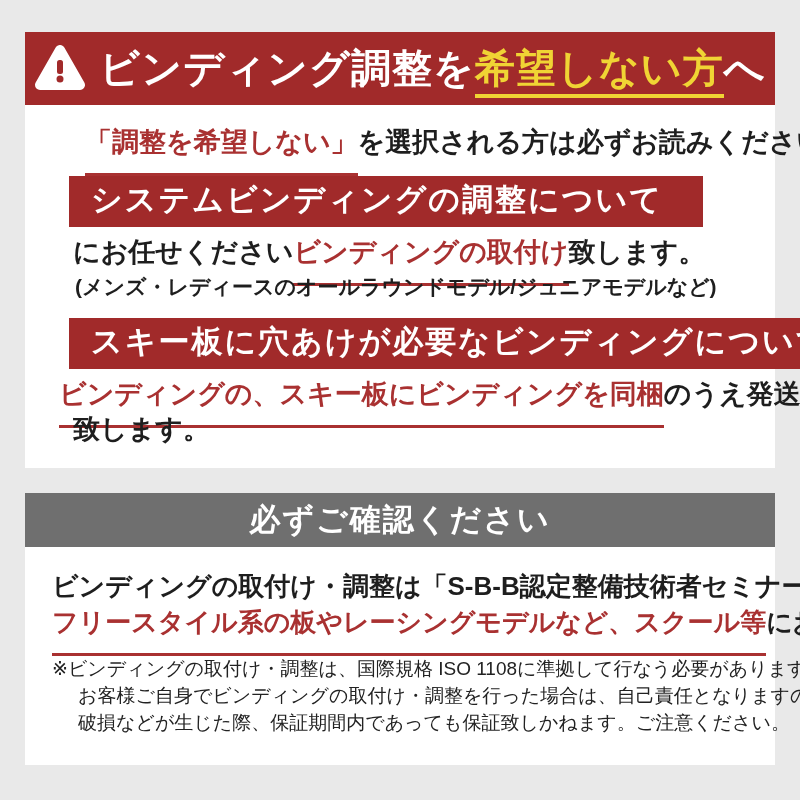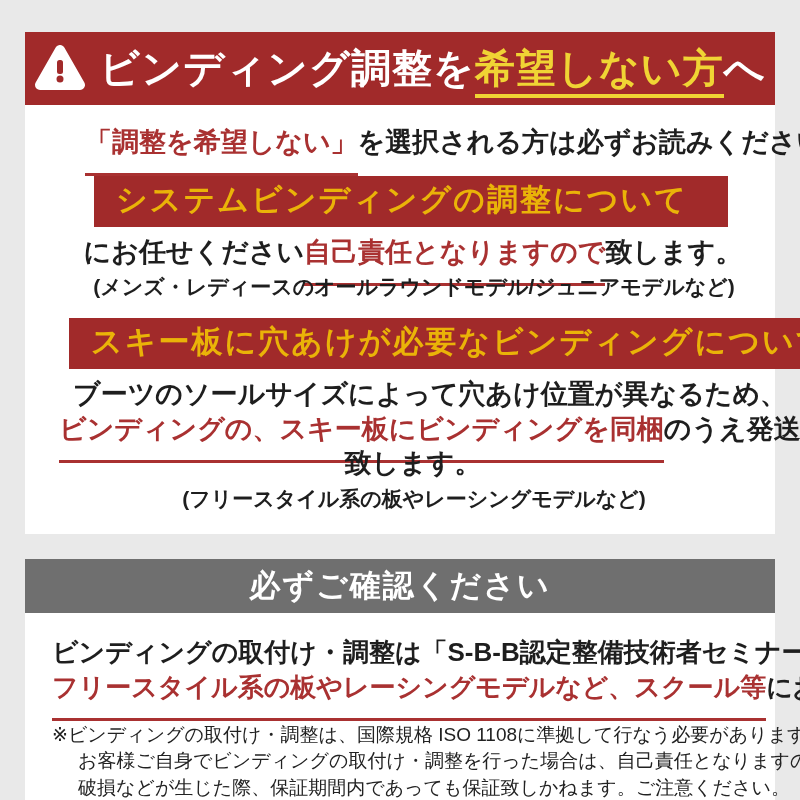--- a/index.html
+++ b/index.html
@@ -3,21 +3,21 @@
 <meta charset="utf-8">
 <style>
   html,body{margin:0;padding:0;}
   body{
     width:800px;height:800px;
     background:#E9E9E9;
     font-family:"Liberation Sans","DejaVu Sans",sans-serif;
     color:#1E1E1E;
     overflow:hidden;
   }
-  .stage{width:800px;height:800px;position:relative;text-align:center;}
+  .stage{width:800px;height:800px;position:relative;}
   .card{width:750px;margin:0 auto;}
   .card1{padding-top:32px;}
 
   
   .banner-main{
     height:73px;background:var(--red-banner);
     display:flex;align-items:center;justify-content:center;gap:13px;
   }
   .banner-main .ttl{
     color:#FFFFFF;font-size:40px;font-weight:800;letter-spacing:1px;white-space:nowrap;
@@ -32,21 +32,21 @@
   
   .card1-body{
     background:#FFFFFF;
     padding:20px 22px 22px 48px;
   }
   .line{margin:0;font-size:27px;font-weight:700;line-height:1.28;white-space:nowrap;}
   .intro{margin-left:12px;margin-bottom:16px;}
   .red-t{color:var(--red-text);}
   .u-red{border-bottom:3px solid var(--red-text);padding-bottom:16px;}
   .sub-banner{
-    display:inline-block;background:var(--red-banner);color:#eab308;
+    display:inline-block;background:var(--red-banner);color:#ffffff;
     font-size:31px;font-weight:800;letter-spacing:2px;
     padding:3px 40px 6px 22px;margin:0 0 8px -4px;white-space:nowrap;
   }
   .note{margin:4px 0 0 2px;font-size:21px;font-weight:700;line-height:1.3;white-space:nowrap;}
   .gap-sec{height:18px;}
   .pull-left{margin-left:-14px;}
 
   
   .card2{margin-top:25px;}
   .banner-gray{
@@ -85,33 +85,31 @@
       </svg>
       <div class="ttl"><span>ビンディング調整を</span><span class="hl-yellow">希望しない方</span><span>へ</span></div>
     </div>
 
     <div class="card1-body">
 
       <p class="line intro"><span class="red-t u-red">「調整を希望しない」</span><span>を選択される方は必ずお読みください。</span></p>
 
       <div class="sub-banner">システムビンディングの調整について</div>
 
-      <p class="line"><span>にお任せください</span><span class="red-t u-red">自己責任となりますので</span><span>致します。</span></p>
+      <p class="line"><span>にお任せください</span><span class="red-t u-red">ビンディングの取付け</span><span>致します。</span></p>
 
       <p class="note">(メンズ・レディースのオールラウンドモデル/ジュニアモデルなど)</p>
 
       <div class="gap-sec"></div>
 
       <div class="sub-banner">スキー板に穴あけが必要なビンディングについて</div>
 
-      <p class="line">ブーツのソールサイズによって穴あけ位置が異なるため、</p>
       <p class="line pull-left"><span class="red-t u-red">ビンディングの、スキー板にビンディングを同梱</span><span>のうえ発送</span></p>
       <p class="line">致します。</p>
 
-      <p class="note">(フリースタイル系の板やレーシングモデルなど)</p>
 
     </div>
   </div>
 
   <div class="card card2">
 
     <div class="banner-gray">
       <div class="ttl2">必ずご確認ください</div>
     </div>
 

